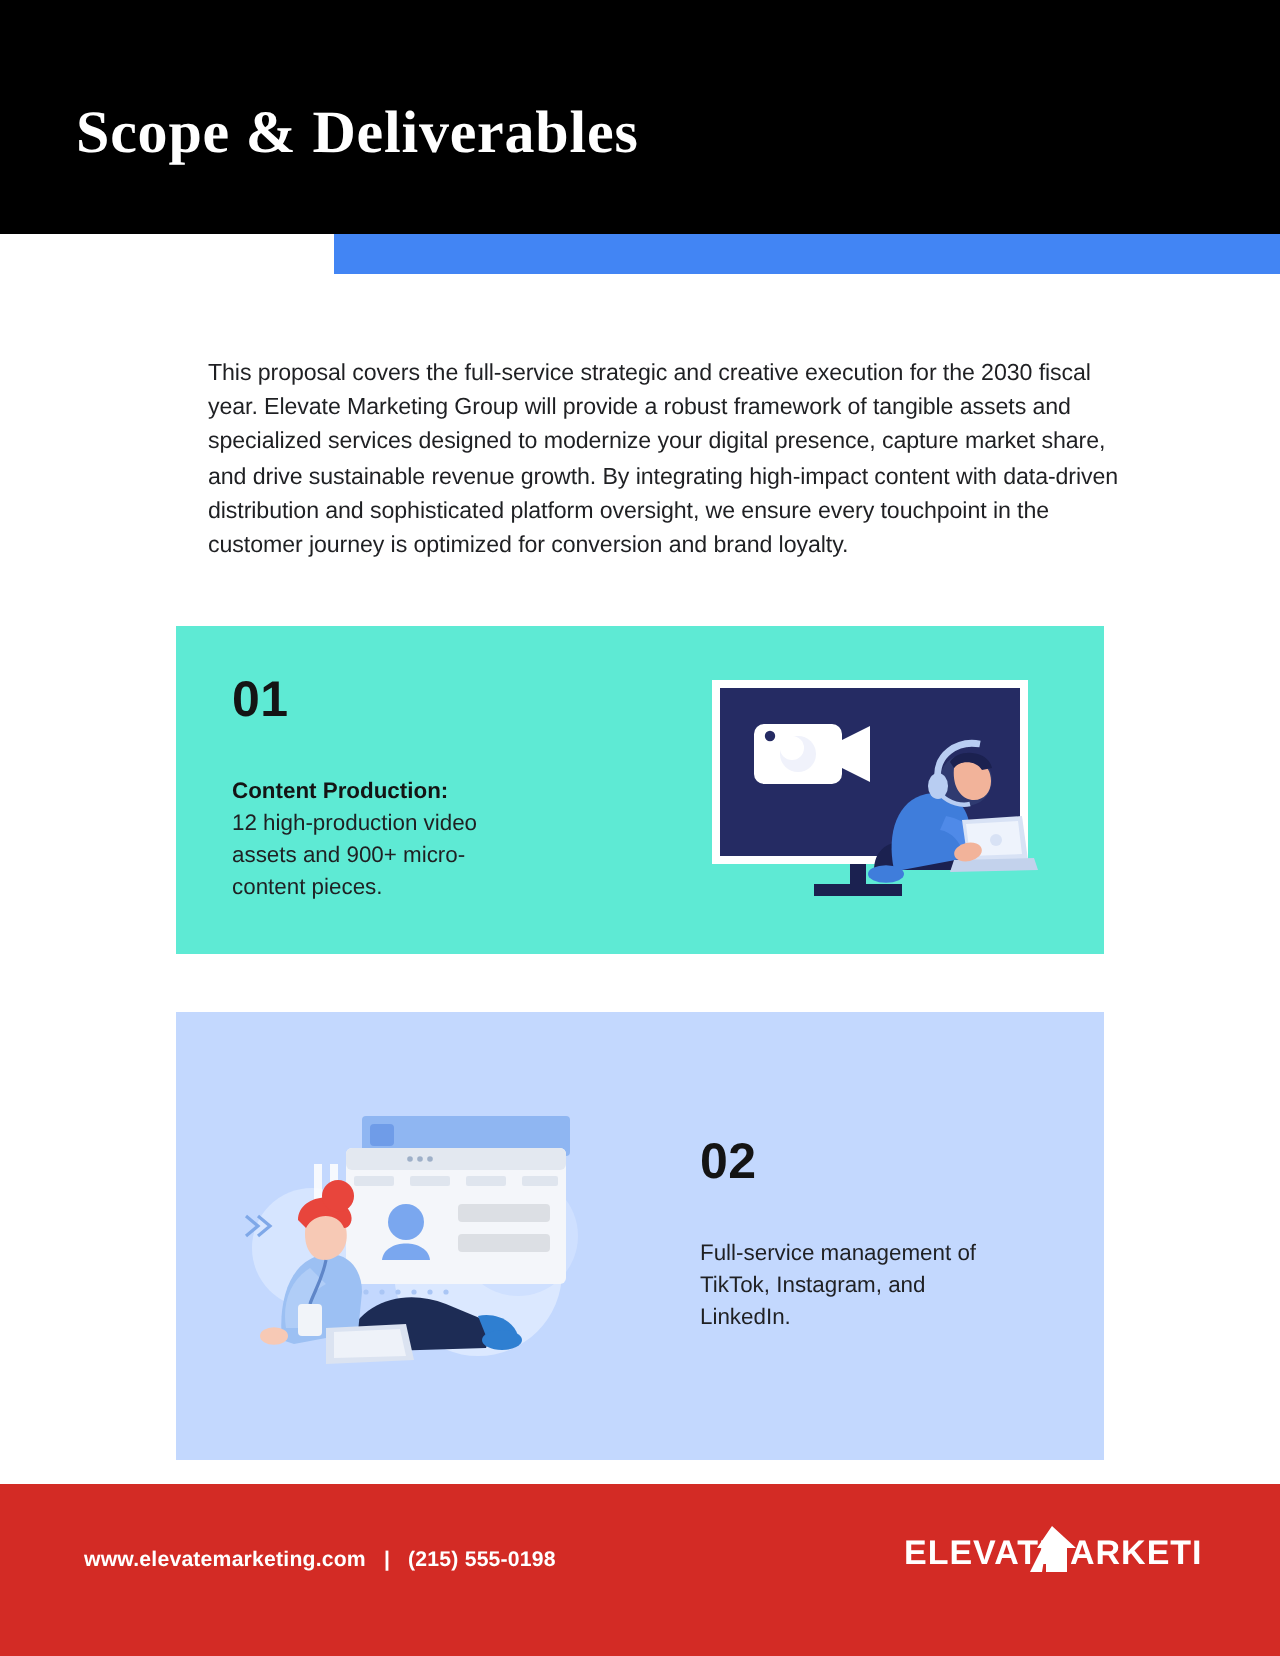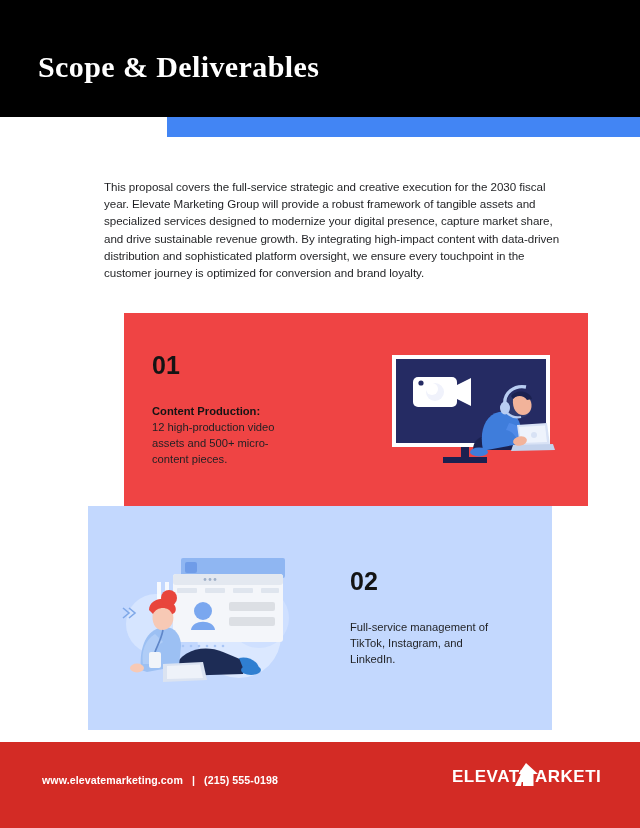--- a/index.html
+++ b/index.html
@@ -59,23 +59,22 @@
   .card {
     position: absolute;
     left: 88px;
     width: 464px;
     display: flex;
     align-items: center;
     box-sizing: border-box;
   }
   .card-gray {
     top: 313px;
-    height: 193px;
-    background: #ef4444;
-    margin-left: 36px;
+    height: 164px;
+    background: #5eead4;
   }
   .card-blue {
     top: 506px;
     height: 224px;
     background: #c3d8fe;
   }
 
   .card-text {
     width: 232px;
     box-sizing: border-box;
@@ -164,21 +163,21 @@
 <div class="header-band"></div>
 <div class="page-title">Scope &amp; Deliverables</div>
 <div class="accent-bar"></div>
 
 <div class="intro-paragraph">This proposal covers the full-service strategic and creative execution for the 2030 fiscal year. Elevate Marketing Group will provide a robust framework of tangible assets and specialized services designed to modernize your digital presence, capture market share, and drive sustainable revenue growth. By integrating high-impact content with data-driven distribution and sophisticated platform oversight, we ensure every touchpoint in the customer journey is optimized for conversion and brand loyalty.</div>
 
 <div class="card card-gray">
   <div class="card-text">
     <div class="card-number">01</div>
     <div class="card-head">Content Production:</div>
-    <div class="card-body">12 high-production video assets and 500+ micro-content pieces.</div>
+    <div class="card-body">12 high-production video assets and 900+ micro-content pieces.</div>
   </div>
   <div class="card-illus">
     <svg width="170" height="122" viewBox="0 0 170 122">
 
       <rect x="5" y="6" width="158" height="92" fill="#ffffff"></rect>
       <rect x="9" y="10" width="150" height="84" fill="#262croissant"></rect>
       <rect x="9" y="10" width="150" height="84" fill="#252b63"></rect>
 
       <rect x="74" y="98" width="8" height="12" fill="#1b2150"></rect>
       <rect x="56" y="108" width="44" height="6" fill="#1b2150"></rect>

